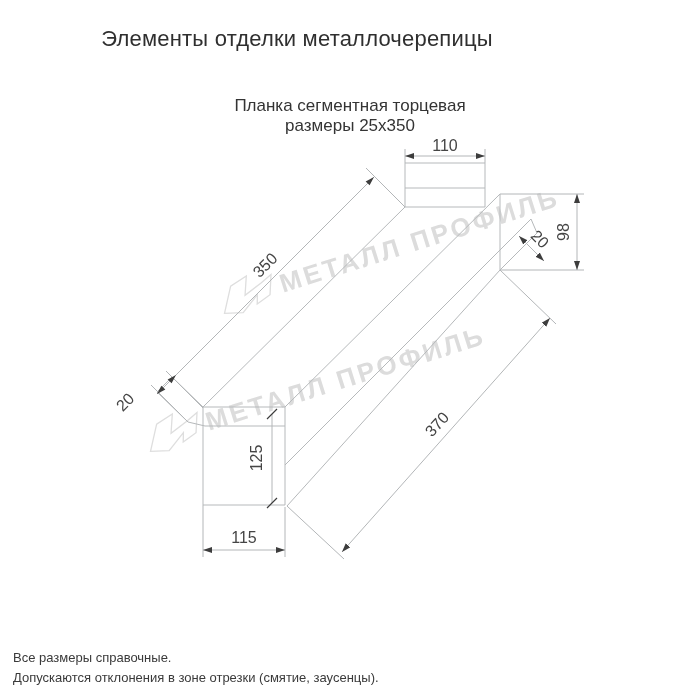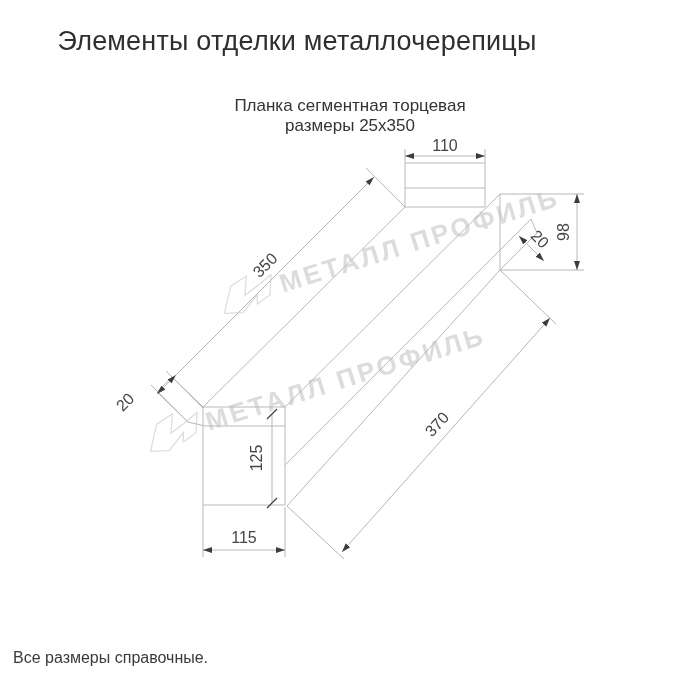--- a/index.html
+++ b/index.html
@@ -2,28 +2,28 @@
 <html><head>
 <meta charset="utf-8">
 <style>
   html,body{margin:0;padding:0;background:#ffffff;}
   #stage{
     position:relative;width:700px;height:700px;background:#ffffff;
     font-family:"Liberation Sans", sans-serif;overflow:hidden;
   }
   .page-title{
     position:absolute;top:26px;left:0;width:594px;text-align:center;
-    font-size:27px;color:#2f2f2f;letter-spacing:.2px;
+    font-size:22px;color:#2f2f2f;letter-spacing:.2px;
   }
   .subtitle{
     position:absolute;top:96px;left:0;width:700px;text-align:center;
     font-size:17px;line-height:20px;color:#343434;
   }
   .footer{
-    position:absolute;left:13px;top:648px;font-size:16px;line-height:20px;color:#3a3a3a;
+    position:absolute;left:13px;top:648px;font-size:13px;line-height:20px;color:#3a3a3a;
   }
   svg{position:absolute;left:0;top:0;}
   .dwg{stroke:#b6b9bb;stroke-width:1;fill:none;}
   .dim{stroke:#b3b6b8;stroke-width:1;fill:none;}
   .dimtxt{fill:#454545;font-size:16px;font-family:"Liberation Sans",sans-serif;}
   .arr{fill:#3d3d3d;stroke:none;}
   .tick{stroke:#3d3d3d;stroke-width:1.2;}
   .wm{fill:#dcdcdc;font-size:26px;font-weight:bold;letter-spacing:3px;font-family:"Liberation Sans",sans-serif;}
   .wmlogo{stroke:#dedede;stroke-width:1.3;fill:none;}
 </style>
@@ -118,15 +118,16 @@
 
     <g>
       <path class="dim" d="M203,505 V557 M285,507 V557"></path>
       <path class="dim" d="M203,550 H285" marker-start="url(#arrEnd)" marker-end="url(#arrFwd)"></path>
       <text class="dimtxt" x="244" y="543" text-anchor="middle">115</text>
     </g>
   </svg>
 
   <div class="footer">
     <div>Все размеры справочные.</div>
+    <div>Допускаются отклонения в зоне отрезки (смятие, заусенцы).</div>
   </div>
 
 </div>
 
 </body></html>

